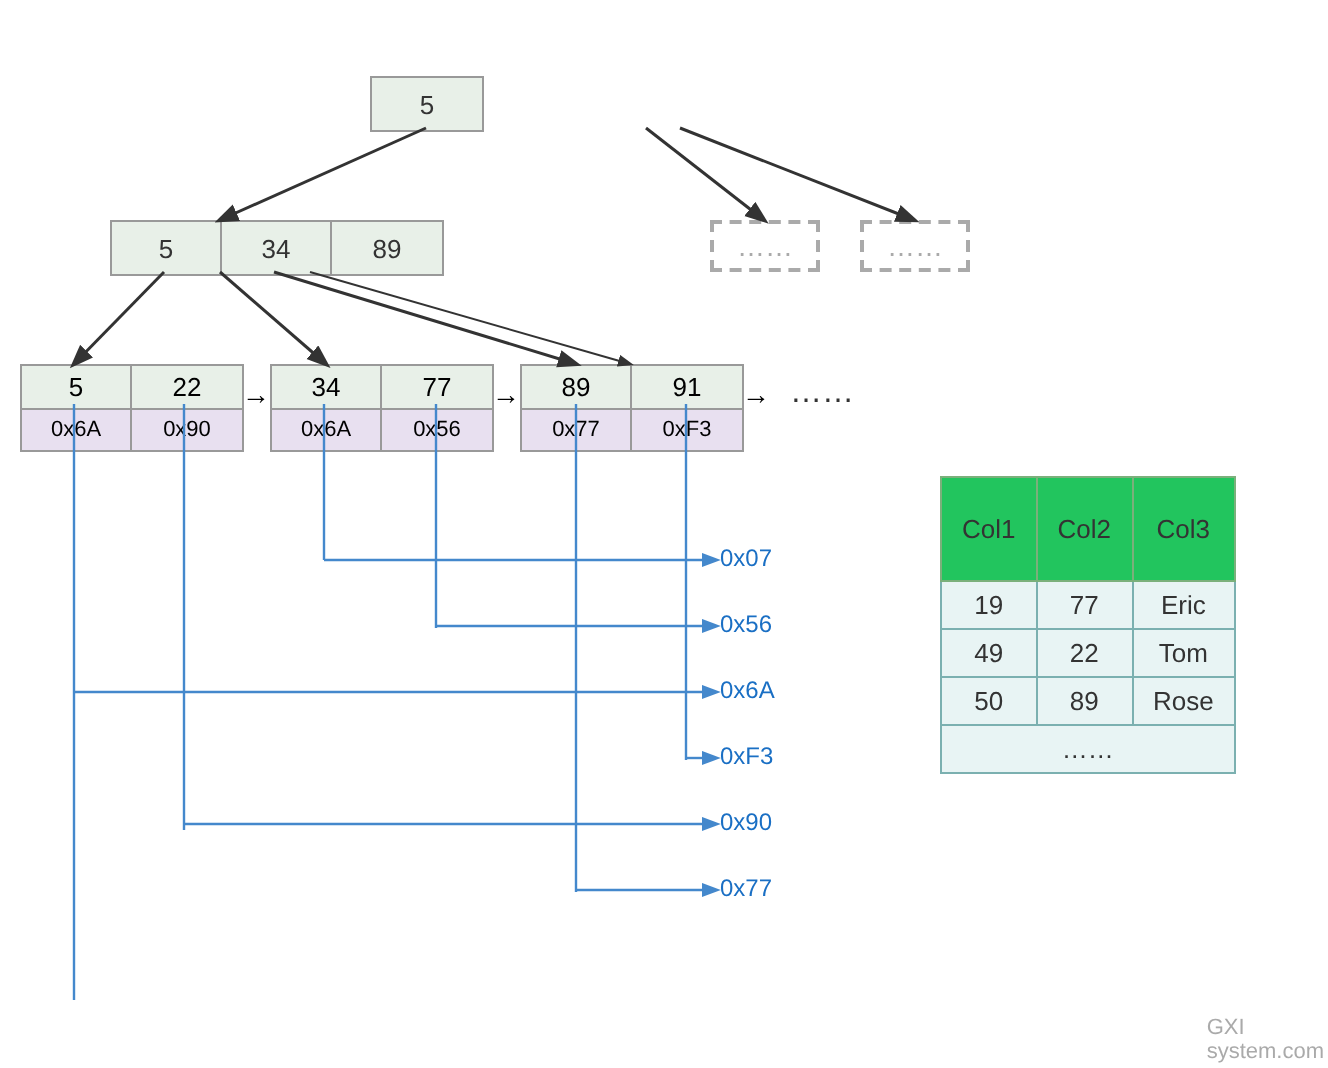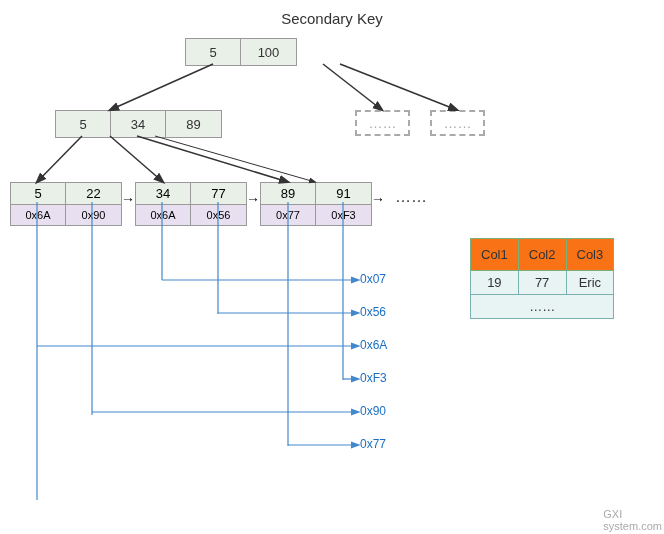--- a/index.html
+++ b/index.html
@@ -97,23 +97,23 @@
     }
 
     
     .data-table {
       position: absolute;
       top: 238px;
       left: 470px;
       border-collapse: collapse;
     }
     .data-table th {
-      background: #f97316;
+      background: #22c55e;
       border: 1px solid #7bb07b;
-      padding: 8px 10px;
+      padding: 18px 10px;
       text-align: center;
       font-weight: normal;
       color: #333;
     }
     .data-table td {
       background: #e8f4f4;
       border: 1px solid #7bb0b0;
       padding: 4px 10px;
       text-align: center;
       color: #333;
@@ -140,25 +140,23 @@
       right: 2px;
       font-size: 11px;
       color: #aaa;
     }
   </style>
 </head>
 <body>
 
 <div class="main-container">
 
-  <div class="title">Secondary Key</div>
 
   <div class="sec-key-node">
     <div class="cell">5</div>
-    <div class="cell">100</div>
   </div>
 
   <div class="lvl2-node">
     <div class="cell">5</div>
     <div class="cell">34</div>
     <div class="cell">89</div>
   </div>
 
   <div class="dashed-node dashed-node1">……</div>
   <div class="dashed-node dashed-node2">……</div>
@@ -224,20 +222,30 @@
         <th>Col2</th>
         <th>Col3</th>
       </tr>
     </thead>
     <tbody id="table-body">
         <tr>
           <td>19</td>
           <td>77</td>
           <td>Eric</td>
         </tr>
+        <tr>
+          <td>49</td>
+          <td>22</td>
+          <td>Tom</td>
+        </tr>
+        <tr>
+          <td>50</td>
+          <td>89</td>
+          <td>Rose</td>
+        </tr>
         <tr class="dots-row">
           <td colspan="3">……</td>
         </tr>
       </tbody>
   </table>
 
   <svg class="svg-overlay">
 
     <line x1="213" y1="64" x2="110" y2="110" stroke="#333" stroke-width="1.5" marker-end="url(#arrowBlack)"></line>
 

